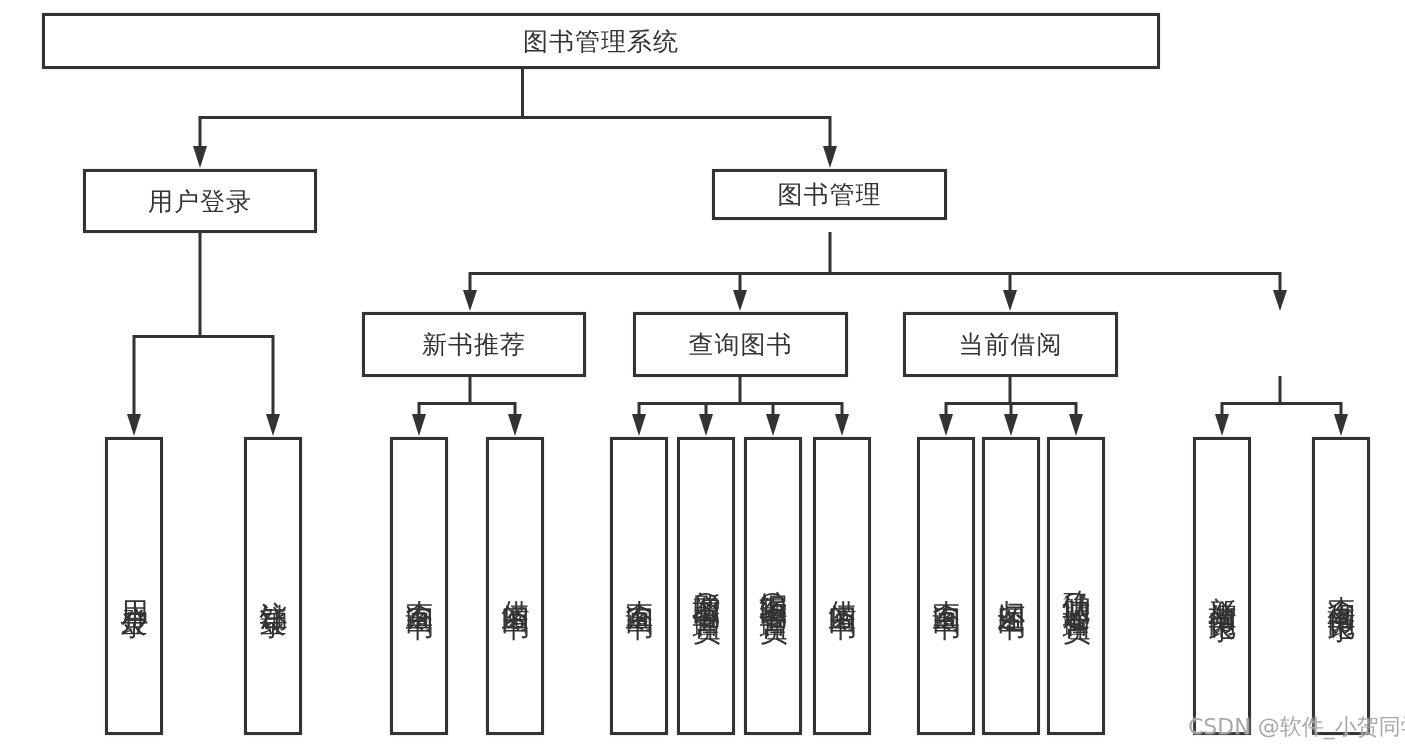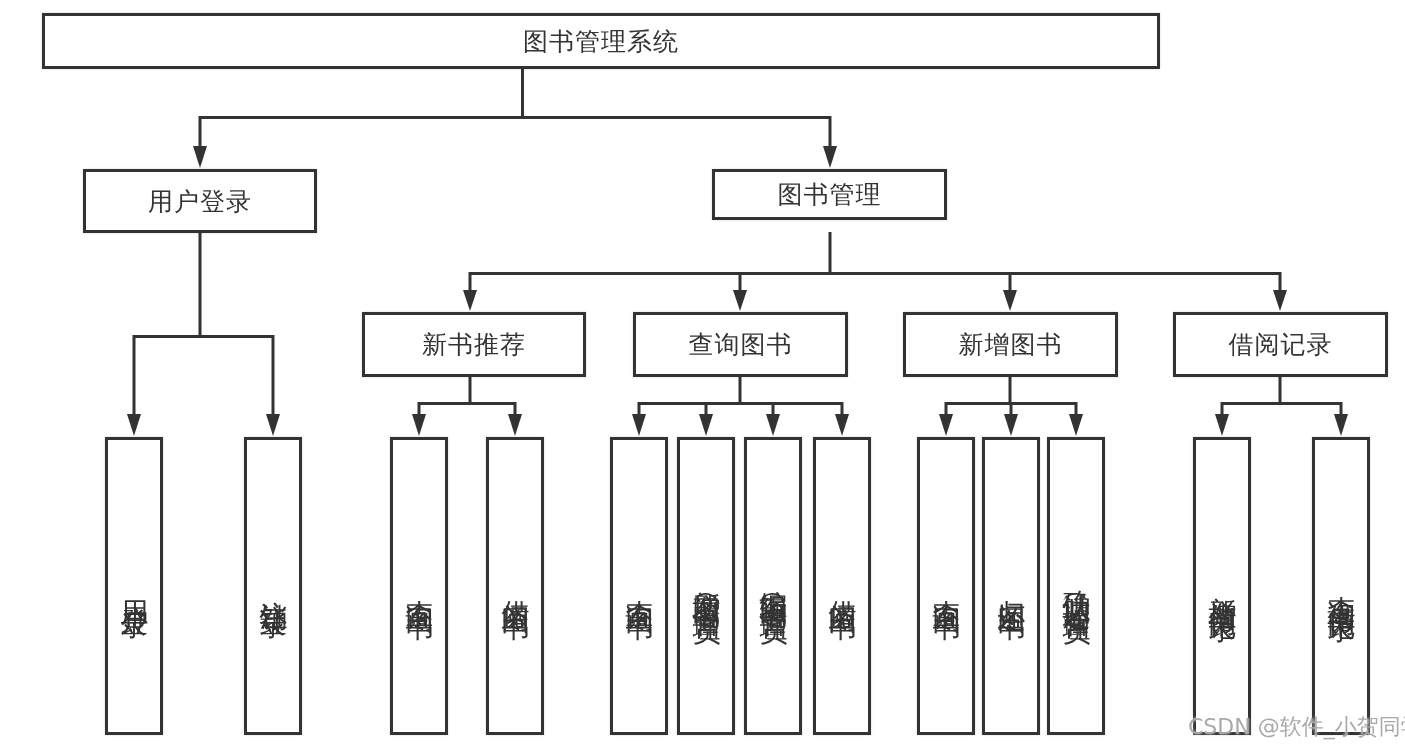--- a/index.html
+++ b/index.html
@@ -133,22 +133,21 @@
     <polygon points="1334,414 1348,414 1341,436"></polygon>
   </svg>
 
   <div class="node n-root">图书管理系统</div>
 
   <div class="node n-b1">用户登录</div>
   <div class="node n-b2">图书管理</div>
 
   <div class="node n-s1">新书推荐</div>
   <div class="node n-s2">查询图书</div>
-  <div class="node n-s3">新增图书</div>
-  <div class="node n-s4">借阅记录</div>
+  <div class="node n-s3">当前借阅</div>
 
   <div class="leaf l-0">
     <span>用户登录</span>
     </div>
   <div class="leaf l-1">
     <span>注销登录</span>
     </div>
   <div class="leaf l-2">
     <span>查询图书</span>
     </div>

